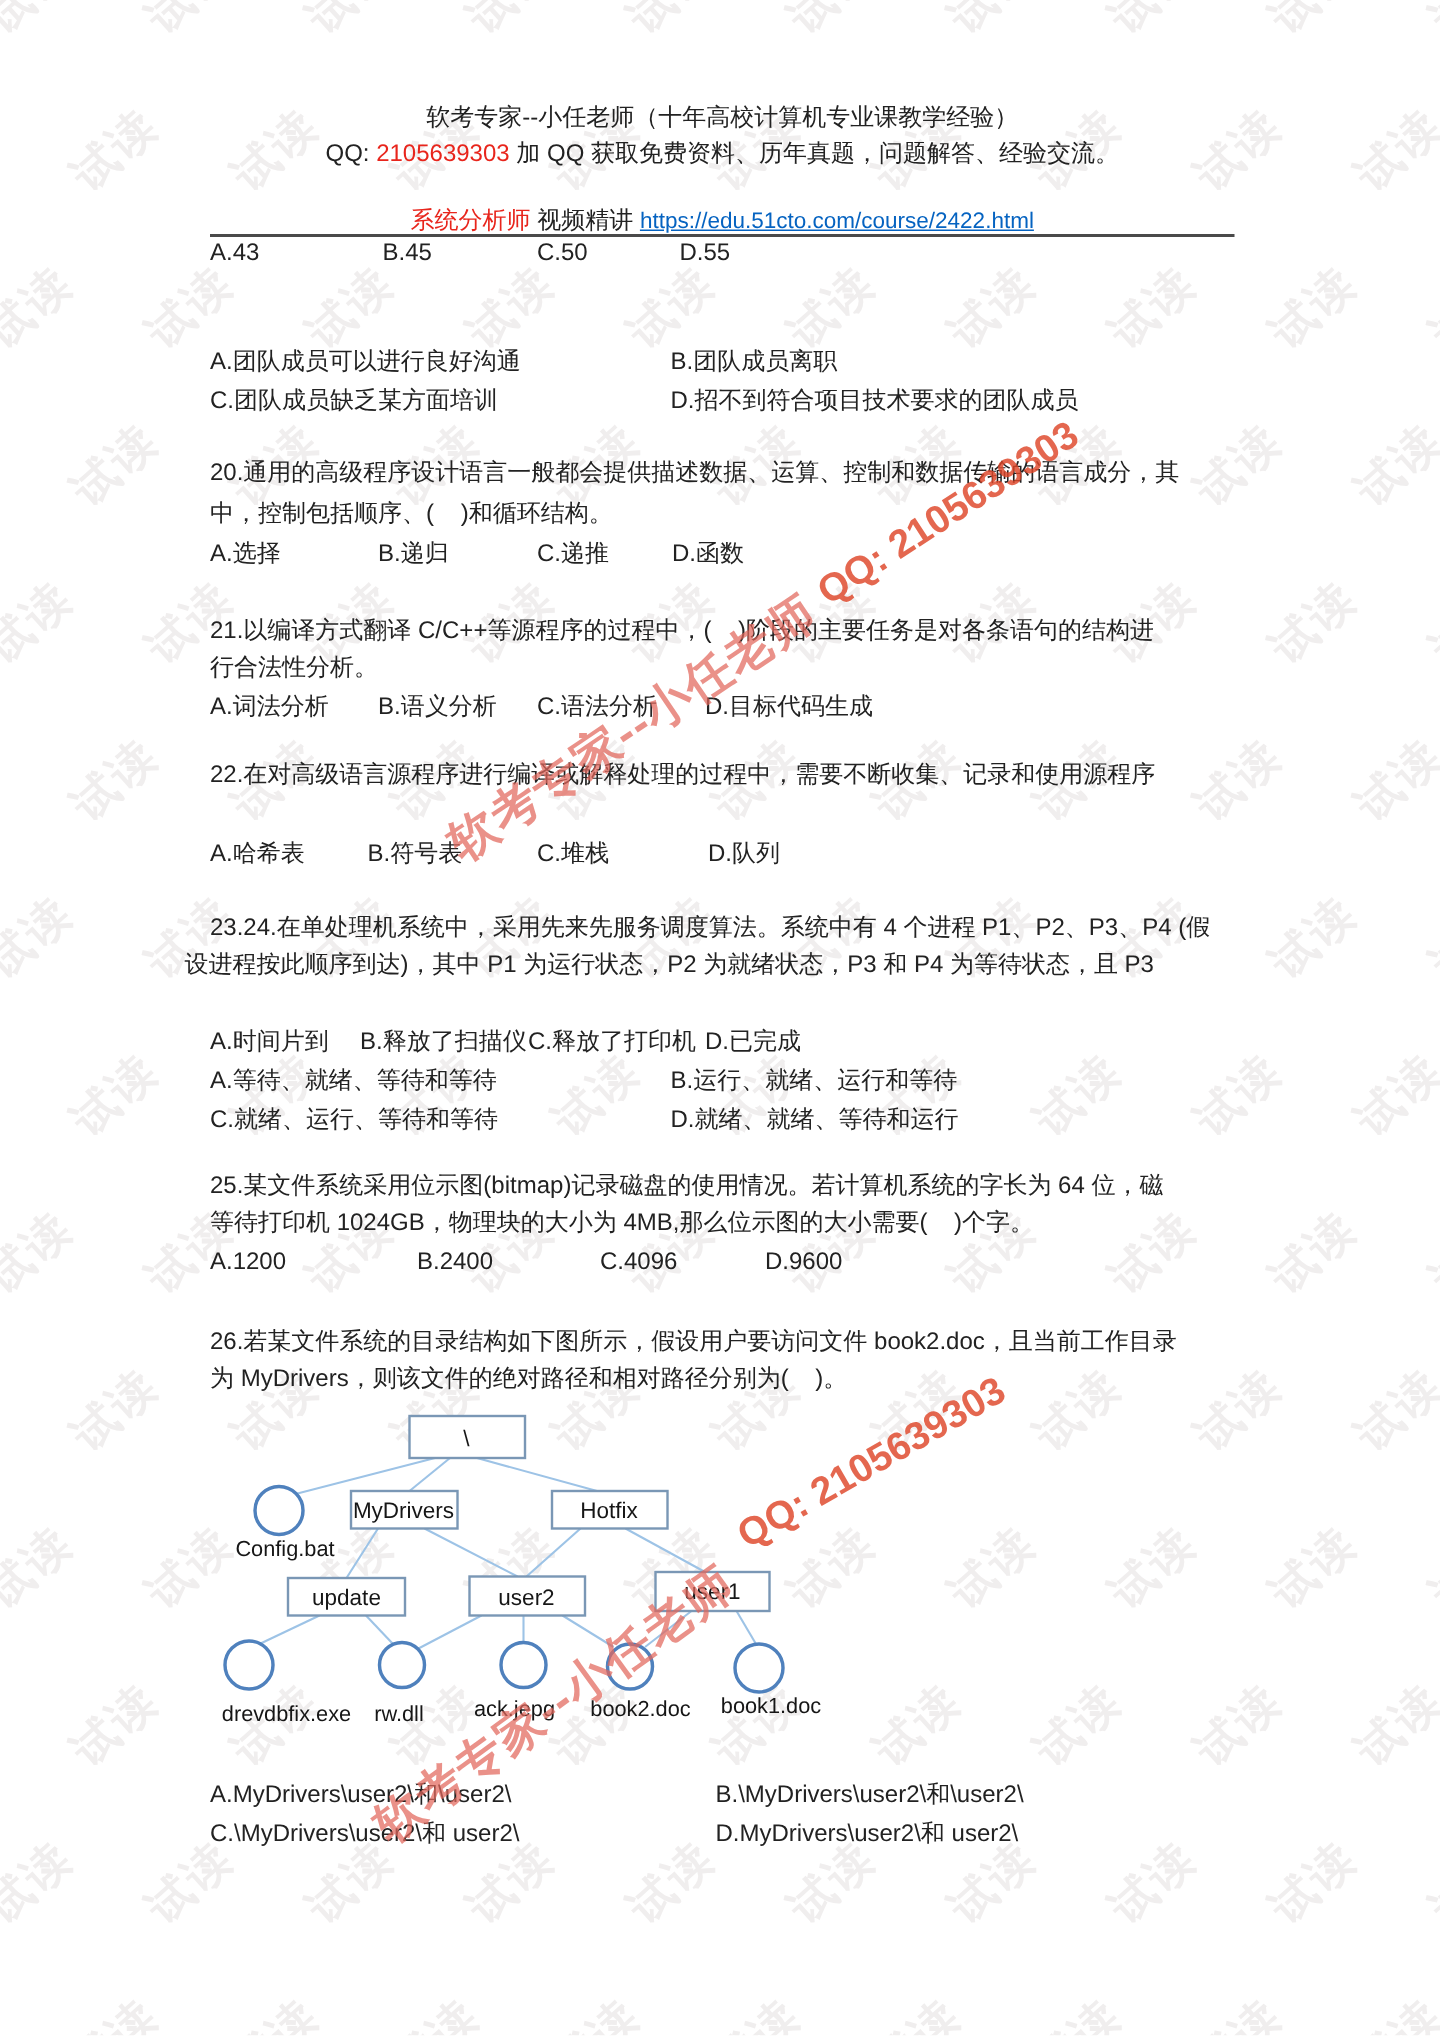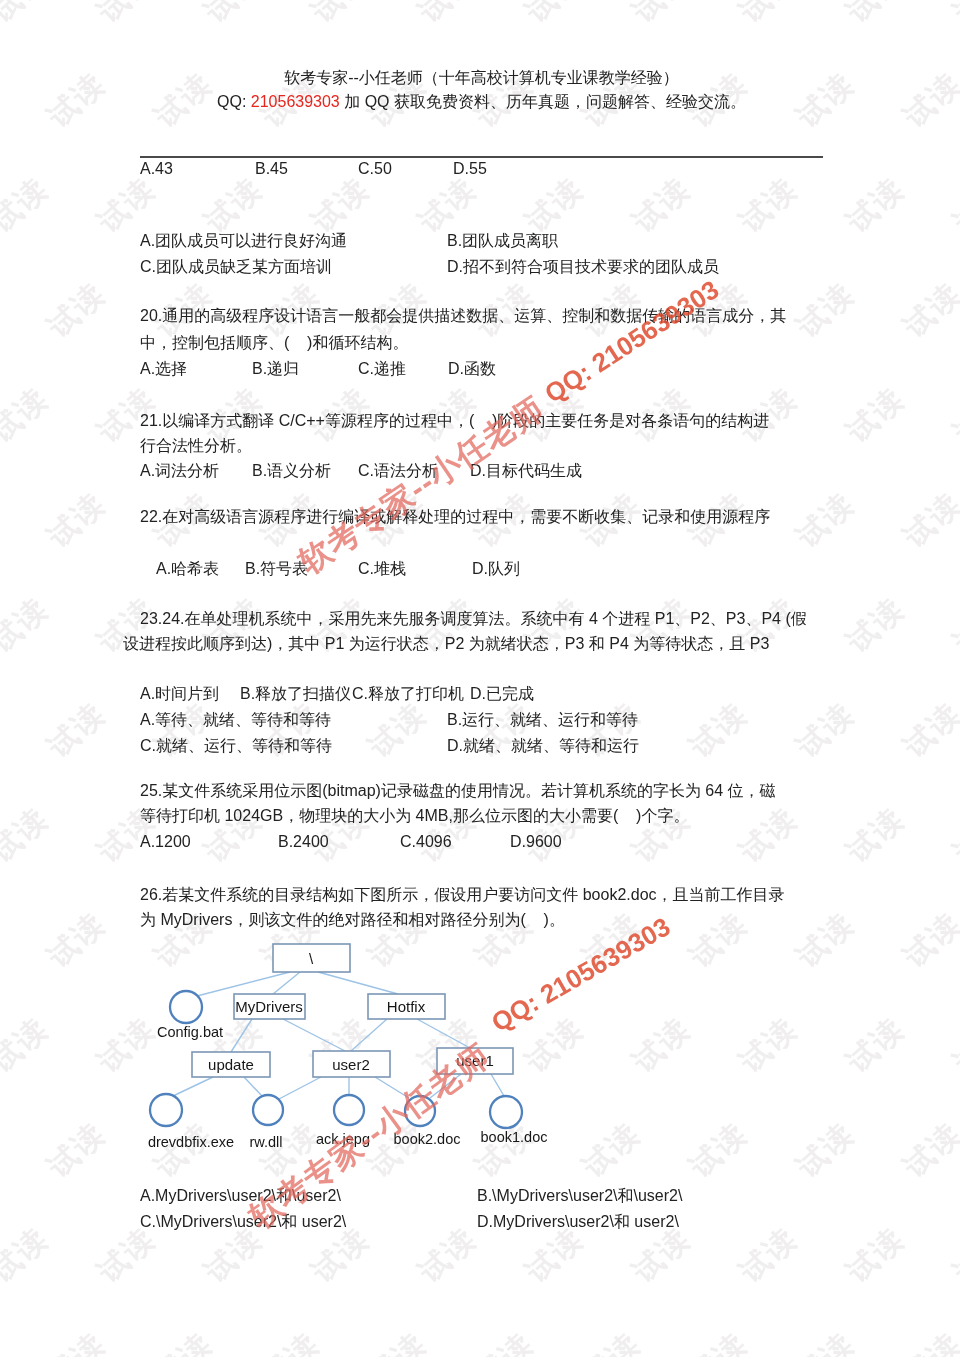--- a/index.html
+++ b/index.html
@@ -190,20 +190,21 @@
       <span class="wm" style="left: 580px; top: 1340px;">试读</span>
       <span class="wm" style="left: 687px; top: 1340px;">试读</span>
       <span class="wm" style="left: 794px; top: 1340px;">试读</span>
       <span class="wm" style="left: 901px; top: 1340px;">试读</span>
     </div>
 
   <div class="content">
 
     <div class="h-line" style="top:68px">软考专家--小任老师（十年高校计算机专业课教学经验）</div>
     <div class="h-line" style="top:92px"><span>QQ: </span><span class="red">2105639303</span><span> 加 QQ 获取免费资料、历年真题，问题解答、经验交流。</span></div>
+    <div class="h-line" style="top:137px"><span class="red">系统分析师</span><span> 视频精讲 </span><a class="link">https://edu.51cto.com/course/2422.html</a></div>
     <div class="hr"></div>
 
     <span class="opt" style="left:140px;top:160px">A.43</span>
     <span class="opt" style="left:255px;top:160px">B.45</span>
     <span class="opt" style="left:358px;top:160px">C.50</span>
     <span class="opt" style="left:453px;top:160px">D.55</span>
 
     <span class="opt" style="left:140px;top:231px">A.团队成员可以进行良好沟通</span>
     <span class="opt" style="left:447px;top:231px">B.团队成员离职</span>
     <span class="opt" style="left:140px;top:257px">C.团队成员缺乏某方面培训</span>
@@ -217,21 +218,21 @@
     <span class="opt" style="left:448px;top:359px">D.函数</span>
 
     <div class="ln" style="left:140px;top:411px">21.以编译方式翻译 C/C++等源程序的过程中，(    )阶段的主要任务是对各条语句的结构进</div>
     <div class="ln" style="left:140px;top:436px">行合法性分析。</div>
     <span class="opt" style="left:140px;top:461px">A.词法分析</span>
     <span class="opt" style="left:252px;top:461px">B.语义分析</span>
     <span class="opt" style="left:358px;top:461px">C.语法分析</span>
     <span class="opt" style="left:470px;top:461px">D.目标代码生成</span>
 
     <div class="ln" style="left:140px;top:507px">22.在对高级语言源程序进行编译或解释处理的过程中，需要不断收集、记录和使用源程序</div>
-    <span class="opt" style="left:156px;top:559px">A.哈希表</span>
+    <span class="opt" style="left:140px;top:559px">A.哈希表</span>
     <span class="opt" style="left:245px;top:559px">B.符号表</span>
     <span class="opt" style="left:358px;top:559px">C.堆栈</span>
     <span class="opt" style="left:472px;top:559px">D.队列</span>
 
     <div class="ln" style="left:140px;top:609px">23.24.在单处理机系统中，采用先来先服务调度算法。系统中有 4 个进程 P1、P2、P3、P4 (假</div>
     <div class="ln" style="left:123px;top:634px">设进程按此顺序到达)，其中 P1 为运行状态，P2 为就绪状态，P3 和 P4 为等待状态，且 P3</div>
     <span class="opt" style="left:140px;top:684px">A.时间片到</span>
     <span class="opt" style="left:240px;top:684px">B.释放了扫描仪</span>
     <span class="opt" style="left:352px;top:684px">C.释放了打印机</span>
     <span class="opt" style="left:470px;top:684px">D.已完成</span>

